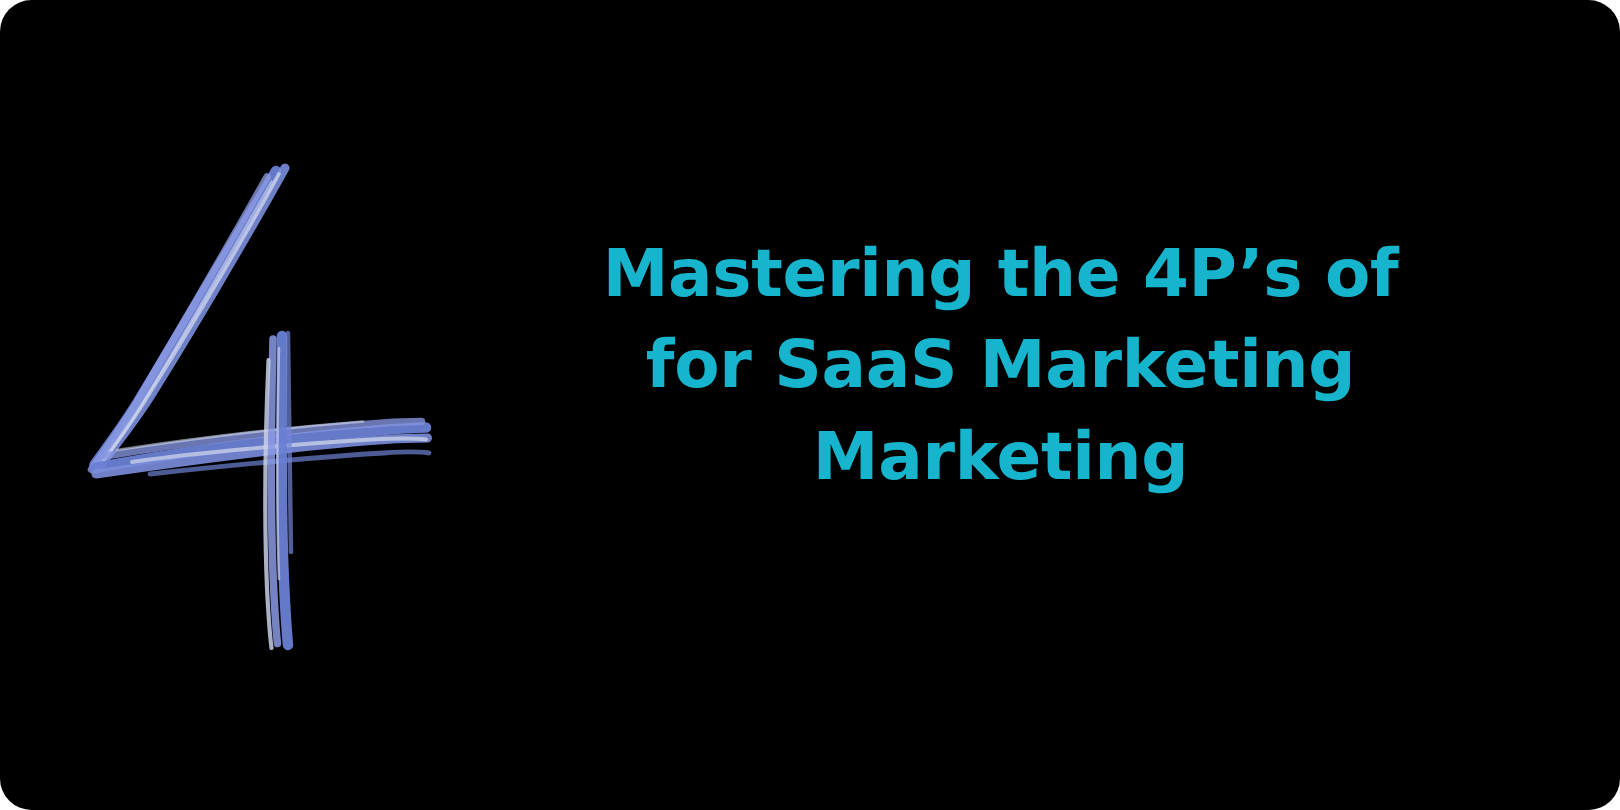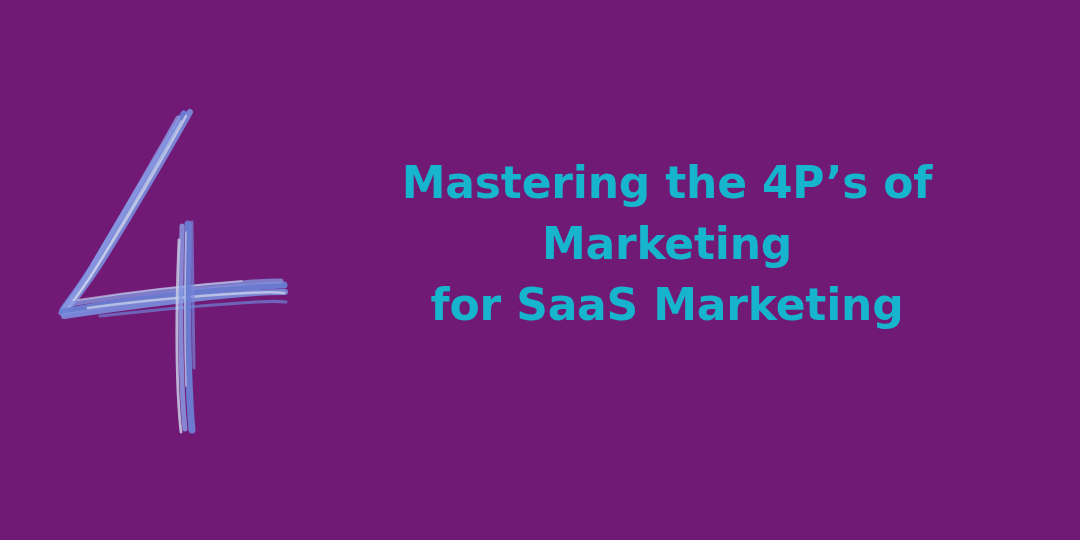--- a/index.html
+++ b/index.html
@@ -11,22 +11,23 @@
     width: 1080px;
     height: 540px;
     overflow: hidden;
     font-family: "DejaVu Sans", "Liberation Sans", sans-serif;
   }
 
   #slide {
     position: relative;
     width: 1080px;
     height: 540px;
-    background: #701a75;
+    background: #000000;
     overflow: hidden;
+    border-radius: 21px;
   }
 
   
   #sketch-wrap {
     position: absolute;
     left: 0px;
     top: 0px;
     width: 360px;
     height: 540px;
   }
@@ -90,17 +91,17 @@
           <path d="M186 232 C 185 276, 184 336, 186 386" stroke="#d6dcf0" stroke-width="1.7" opacity="0.6"></path>
           <path d="M192 222 C 193 262, 193 320, 194 368" stroke="#7586d8" stroke-width="3" opacity="0.7"></path>
         </g>
 
       </g>
     </svg>
   </div>
 
   <div id="heading-block">
     <span class="headline">Mastering the 4P’s of</span>
+    <span class="headline">for SaaS Marketing</span>
     <span class="headline">Marketing</span>
-    <span class="headline">for SaaS Marketing</span>
   </div>
 
 </div>
 
 </body></html>

